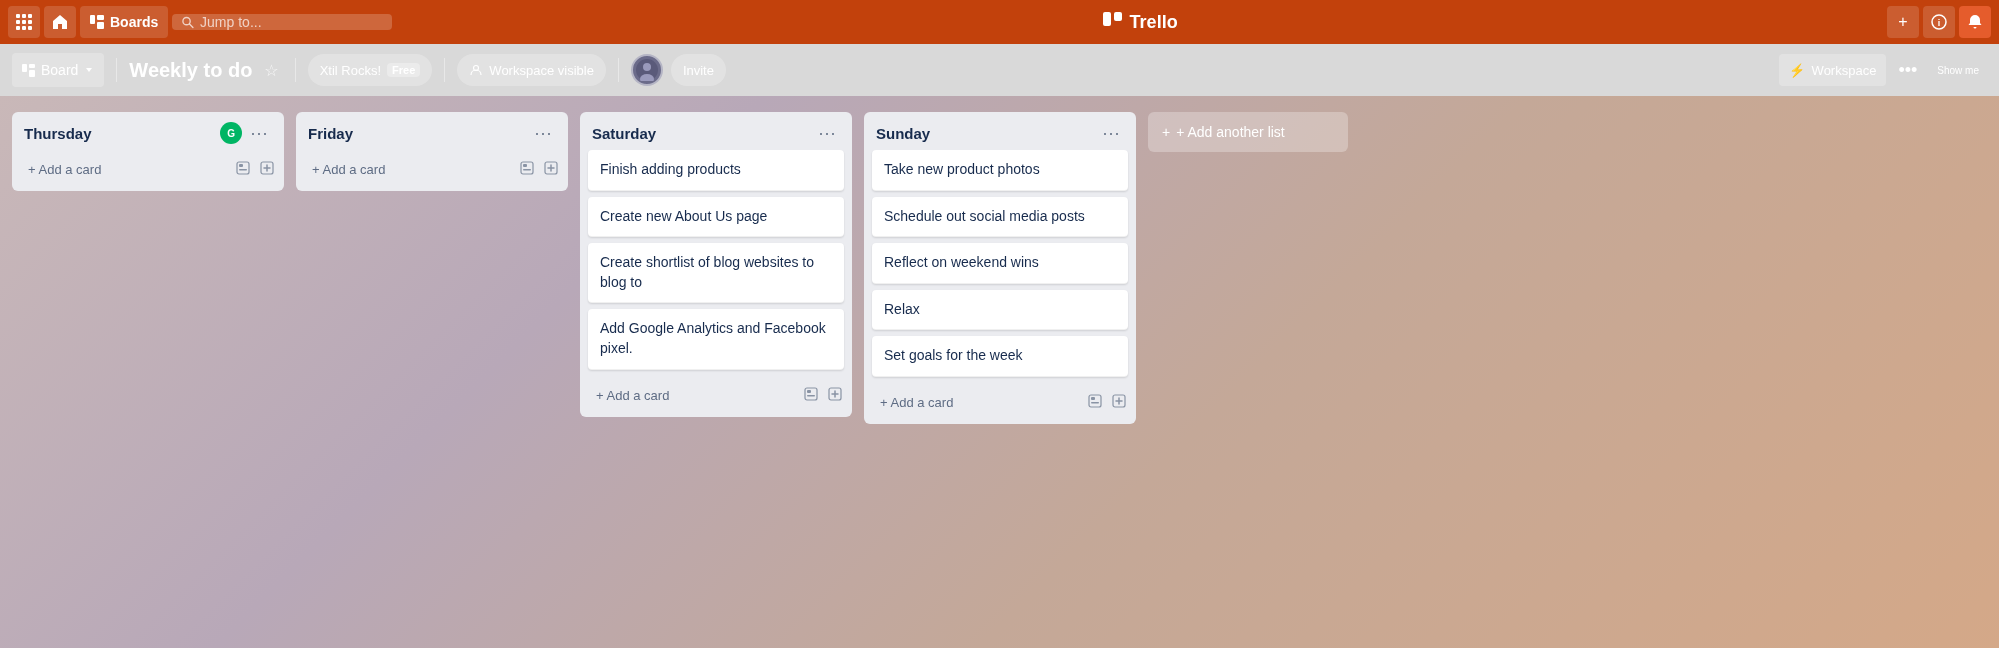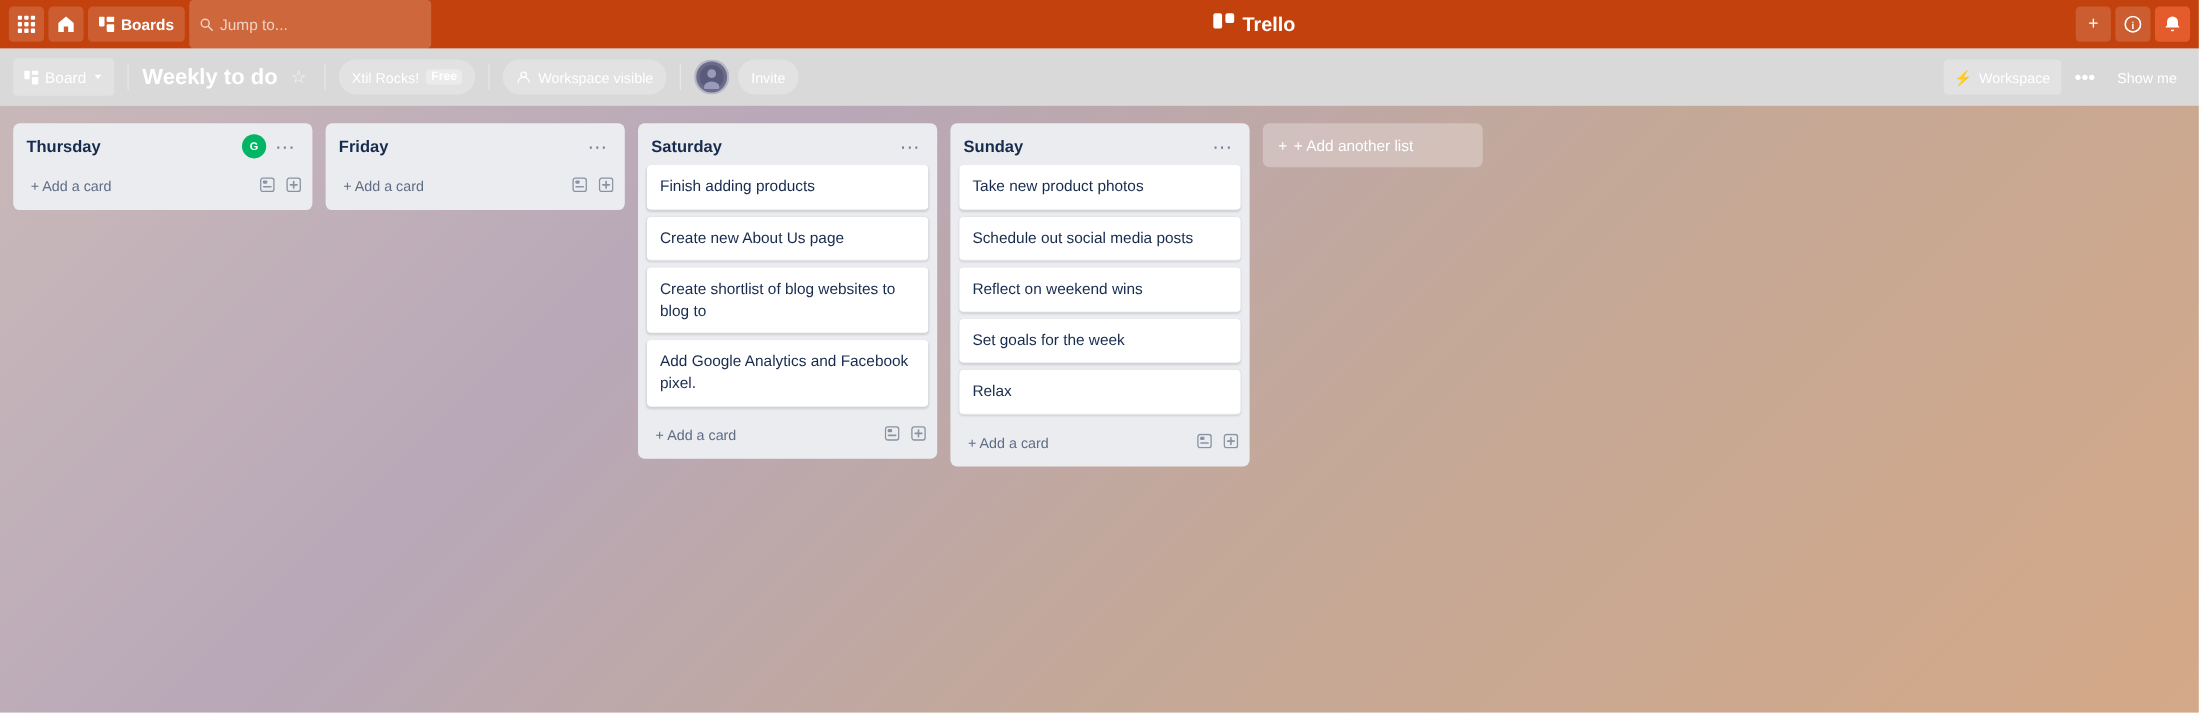--- a/index.html
+++ b/index.html
@@ -26,21 +26,21 @@
     .nav-boards-btn {
       background: rgba(255,255,255,0.15);
       border: none; border-radius: 4px;
       color: white; height: 32px;
       display: flex; align-items: center; gap: 6px;
       padding: 0 10px; cursor: pointer; font-size: 14px; font-weight: 600;
     }
     .nav-search {
       background: rgba(255,255,255,0.2);
       border: none; border-radius: 4px;
-      color: white; height: 44px;
+      color: white; height: 16px;
       display: flex; align-items: center; gap: 6px;
       padding: 0 10px; cursor: text; min-width: 180px;
     }
     .nav-search input {
       background: transparent; border: none; outline: none;
       color: white; font-size: 14px; width: 100%;
     }
     .nav-search input::placeholder { color: rgba(255,255,255,0.7); }
     .nav-center {
       flex: 1; display: flex; align-items: center; justify-content: center;
@@ -116,21 +116,21 @@
       background: rgba(255,255,255,0.25);
       border: none; border-radius: 4px;
       color: white; height: 32px;
       display: flex; align-items: center; gap: 6px;
       padding: 0 10px; cursor: pointer; font-size: 13px; font-weight: 500;
     }
     .show-me-btn {
       background: none; border: none;
       color: white; height: 32px;
       display: flex; align-items: center; gap: 6px;
-      padding: 0 8px; cursor: pointer; font-size: 13px; font-weight: 500;
+      padding: 0 8px; cursor: pointer; font-size: 10px; font-weight: 500;
     }
     .dots-btn {
       background: none; border: none; color: white;
       cursor: pointer; font-size: 18px; padding: 0 4px;
     }
 
     
     .board-body {
       background: linear-gradient(135deg, #c9b8b8 0%, #b8a8b8 30%, #c4a898 60%, #d4a888 100%);
       min-height: calc(648px - 44px - 52px);
@@ -454,23 +454,23 @@
       </div>
     </div>
     <div class="list-cards">
 
         <div class="card">Take new product photos</div>
 
         <div class="card">Schedule out social media posts</div>
 
         <div class="card">Reflect on weekend wins</div>
 
+        <div class="card">Relax</div>
+
         <div class="card">Set goals for the week</div>
-
-        <div class="card">Relax</div>
 
     </div>
     <div class="list-footer">
       <div style="display:flex; align-items:center;">
         <button class="add-card-btn">+ Add a card</button>
         <div class="add-card-icons">
           <button class="add-card-icon-btn">
             <svg width="14" height="14" viewBox="0 0 14 14" fill="#8993a4">
               <rect x="1" y="1" width="12" height="12" rx="2" stroke="#8993a4" stroke-width="1.2" fill="none"></rect>
               <rect x="3" y="3" width="4" height="3" rx="1" fill="#8993a4"></rect>

